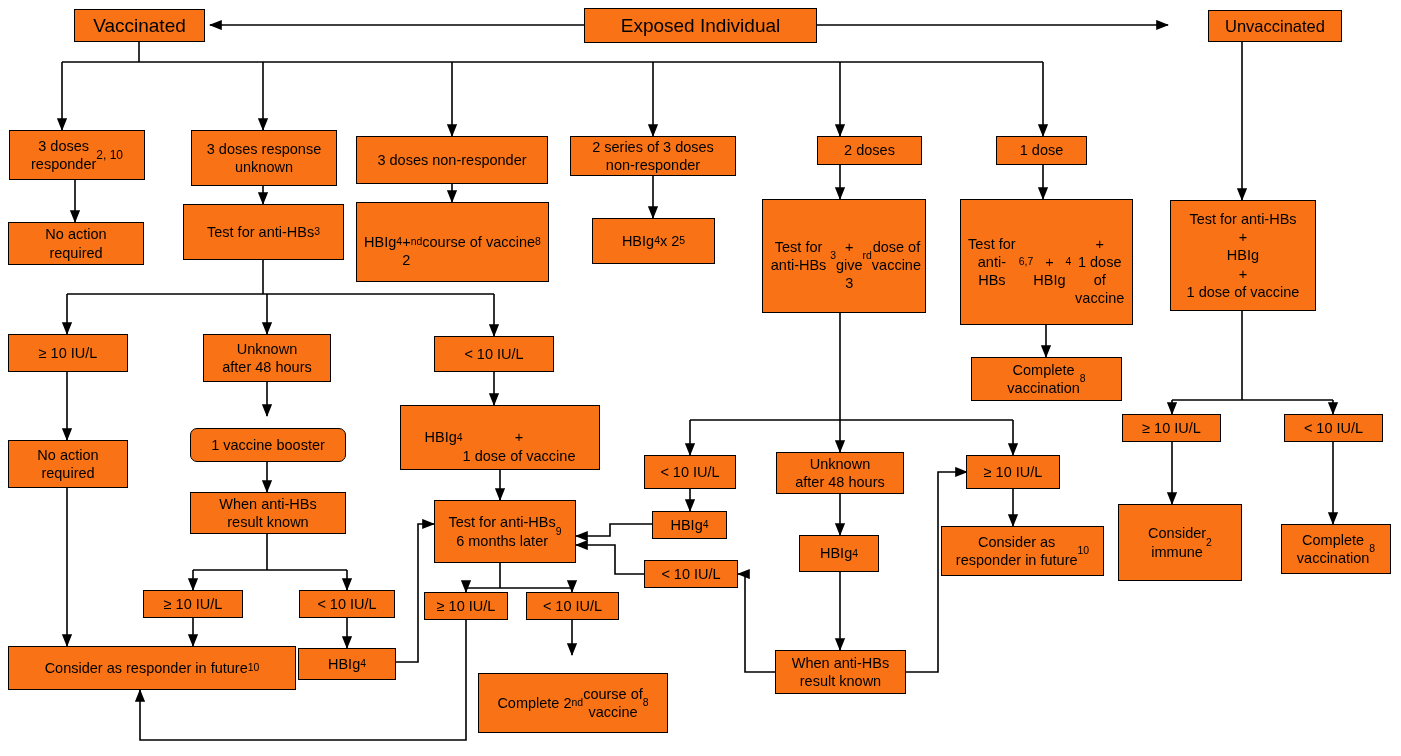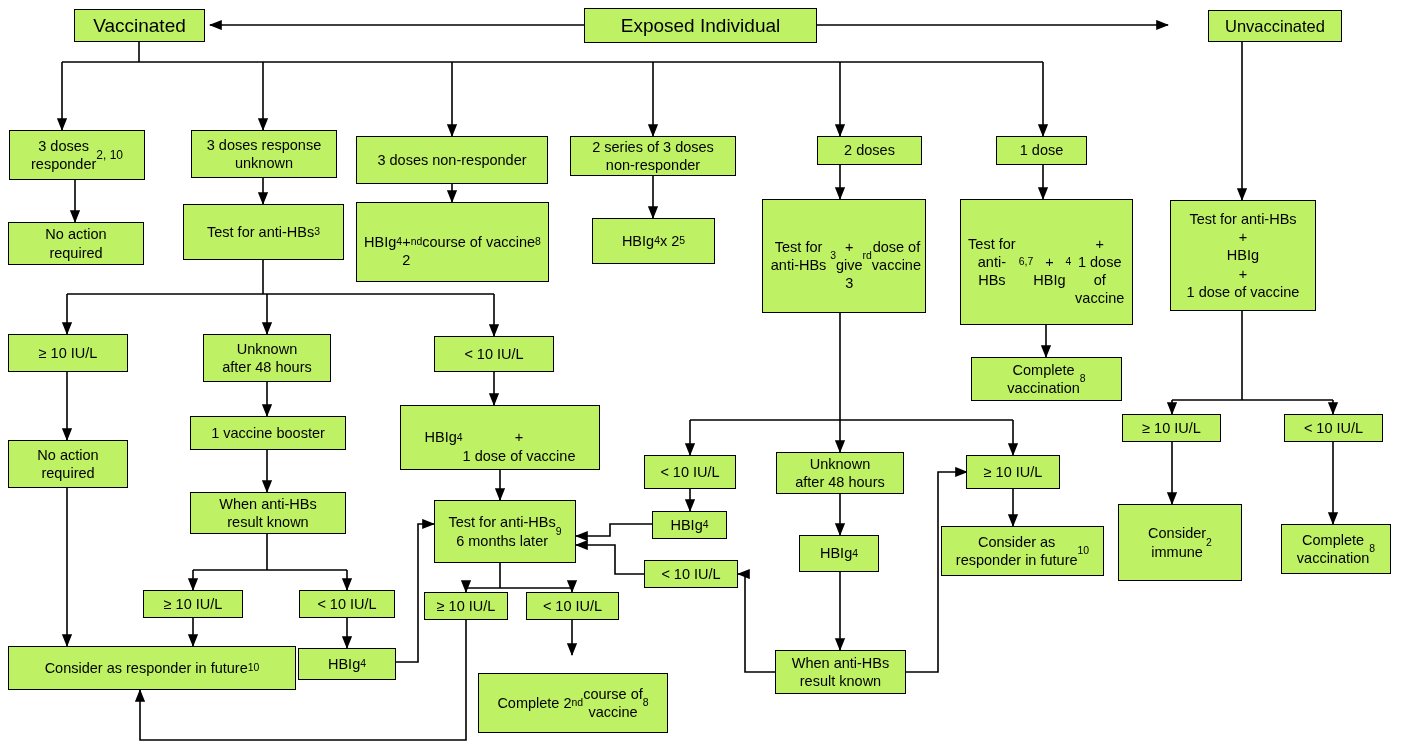--- a/index.html
+++ b/index.html
@@ -15,21 +15,21 @@
     position: relative;
     width: 1401px;
     height: 756px;
     background: #ffffff;
     overflow: hidden;
   }
   .node {
     position: absolute;
     box-sizing: border-box;
     border: 1.4px solid #000000;
-    background: #bef264;
+    background: #f97316;
     display: flex;
     align-items: center;
     justify-content: center;
     text-align: center;
     line-height: 1.25;
     font-size: 14.5px;
     padding: 2px 4px;
     white-space: pre-line;
     z-index: 2;
   }
@@ -156,21 +156,21 @@
   </svg>
 
   <div class="node big" style="left:584px; top:8px; width:233px; height:35px;"><span>Exposed Individual</span></div>
 
   <div class="node big" style="left:74px; top:9px; width:131px; height:33px;"><span>Vaccinated</span></div>
 
   <div class="node mid" style="left:1176px; top:10px; width:134px; height:32px;"><span>Unvaccinated</span></div>
 
   <div class="node" style="left:9px; top:130px; width:136px; height:50px;">3 doses<br>responder <sup style="font-size:12px">2, 10</sup></div>
 
-  <div class="node" style="left:191px; top:130px; width:146px; height:48px;"><span>3 doses response
+  <div class="node" style="left:191px; top:130px; width:146px; height:56px;"><span>3 doses response
 unknown</span></div>
 
   <div class="node" style="left:356px; top:136px; width:192px; height:48px;"><span>3 doses non-responder</span></div>
 
   <div class="node" style="left:570px; top:136px; width:166px; height:40px;"><span>2 series of 3 doses
 non-responder</span></div>
 
   <div class="node" style="left:786px; top:136px; width:105px; height:29px;margin-left:31px;"><span>2 doses</span></div>
 
   <div class="node" style="left:996px; top:136px; width:91px; height:29px;"><span>1 dose</span></div>
@@ -199,21 +199,21 @@
   <div class="node" style="left:203px; top:334px; width:128px; height:48px;"><span>Unknown
 after 48 hours</span></div>
 
   <div class="node" style="left:434px; top:336px; width:120px; height:36px;"><span>&lt; 10 IU/L</span></div>
 
   <div class="node" style="left:971px; top:357px; width:151px; height:44px;">Complete<br>vaccination<sup>8</sup></div>
 
   <div class="node" style="left:8px; top:440px; width:120px; height:48px;"><span>No action
 required</span></div>
 
-  <div class="node" style="left:190px; top:416px; width:156px; height:34px;"><span>1 vaccine booster</span></div>
+  <div class="node" style="left:190px; top:428px; width:156px; height:34px;border-radius:7px;"><span>1 vaccine booster</span></div>
 
   <div class="node" style="left:400px; top:405px; width:200px; height:65px;">HBIg<sup>4</sup><br>+<br>1 dose of vaccine</div>
 
   <div class="node" style="left:190px; top:492px; width:156px; height:42px;"><span>When anti-HBs
 result known</span></div>
 
   <div class="node" style="left:434px; top:500px; width:142px; height:63px;">Test for anti-HBs<br>6 months later <sup>9</sup></div>
 
   <div class="node" style="left:143px; top:590px; width:100px; height:28px;"><span>≥ 10 IU/L</span></div>
 

